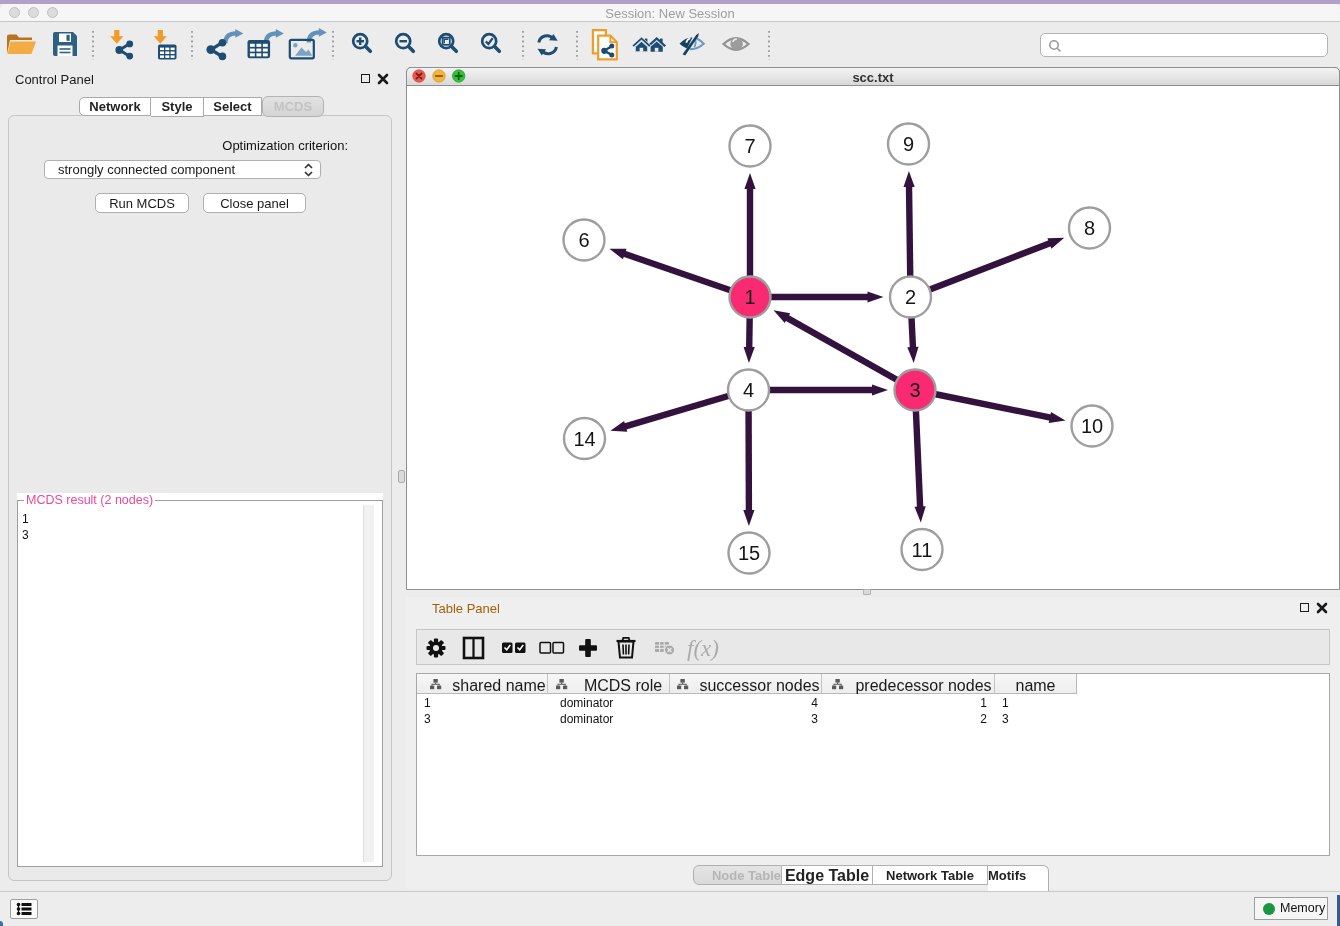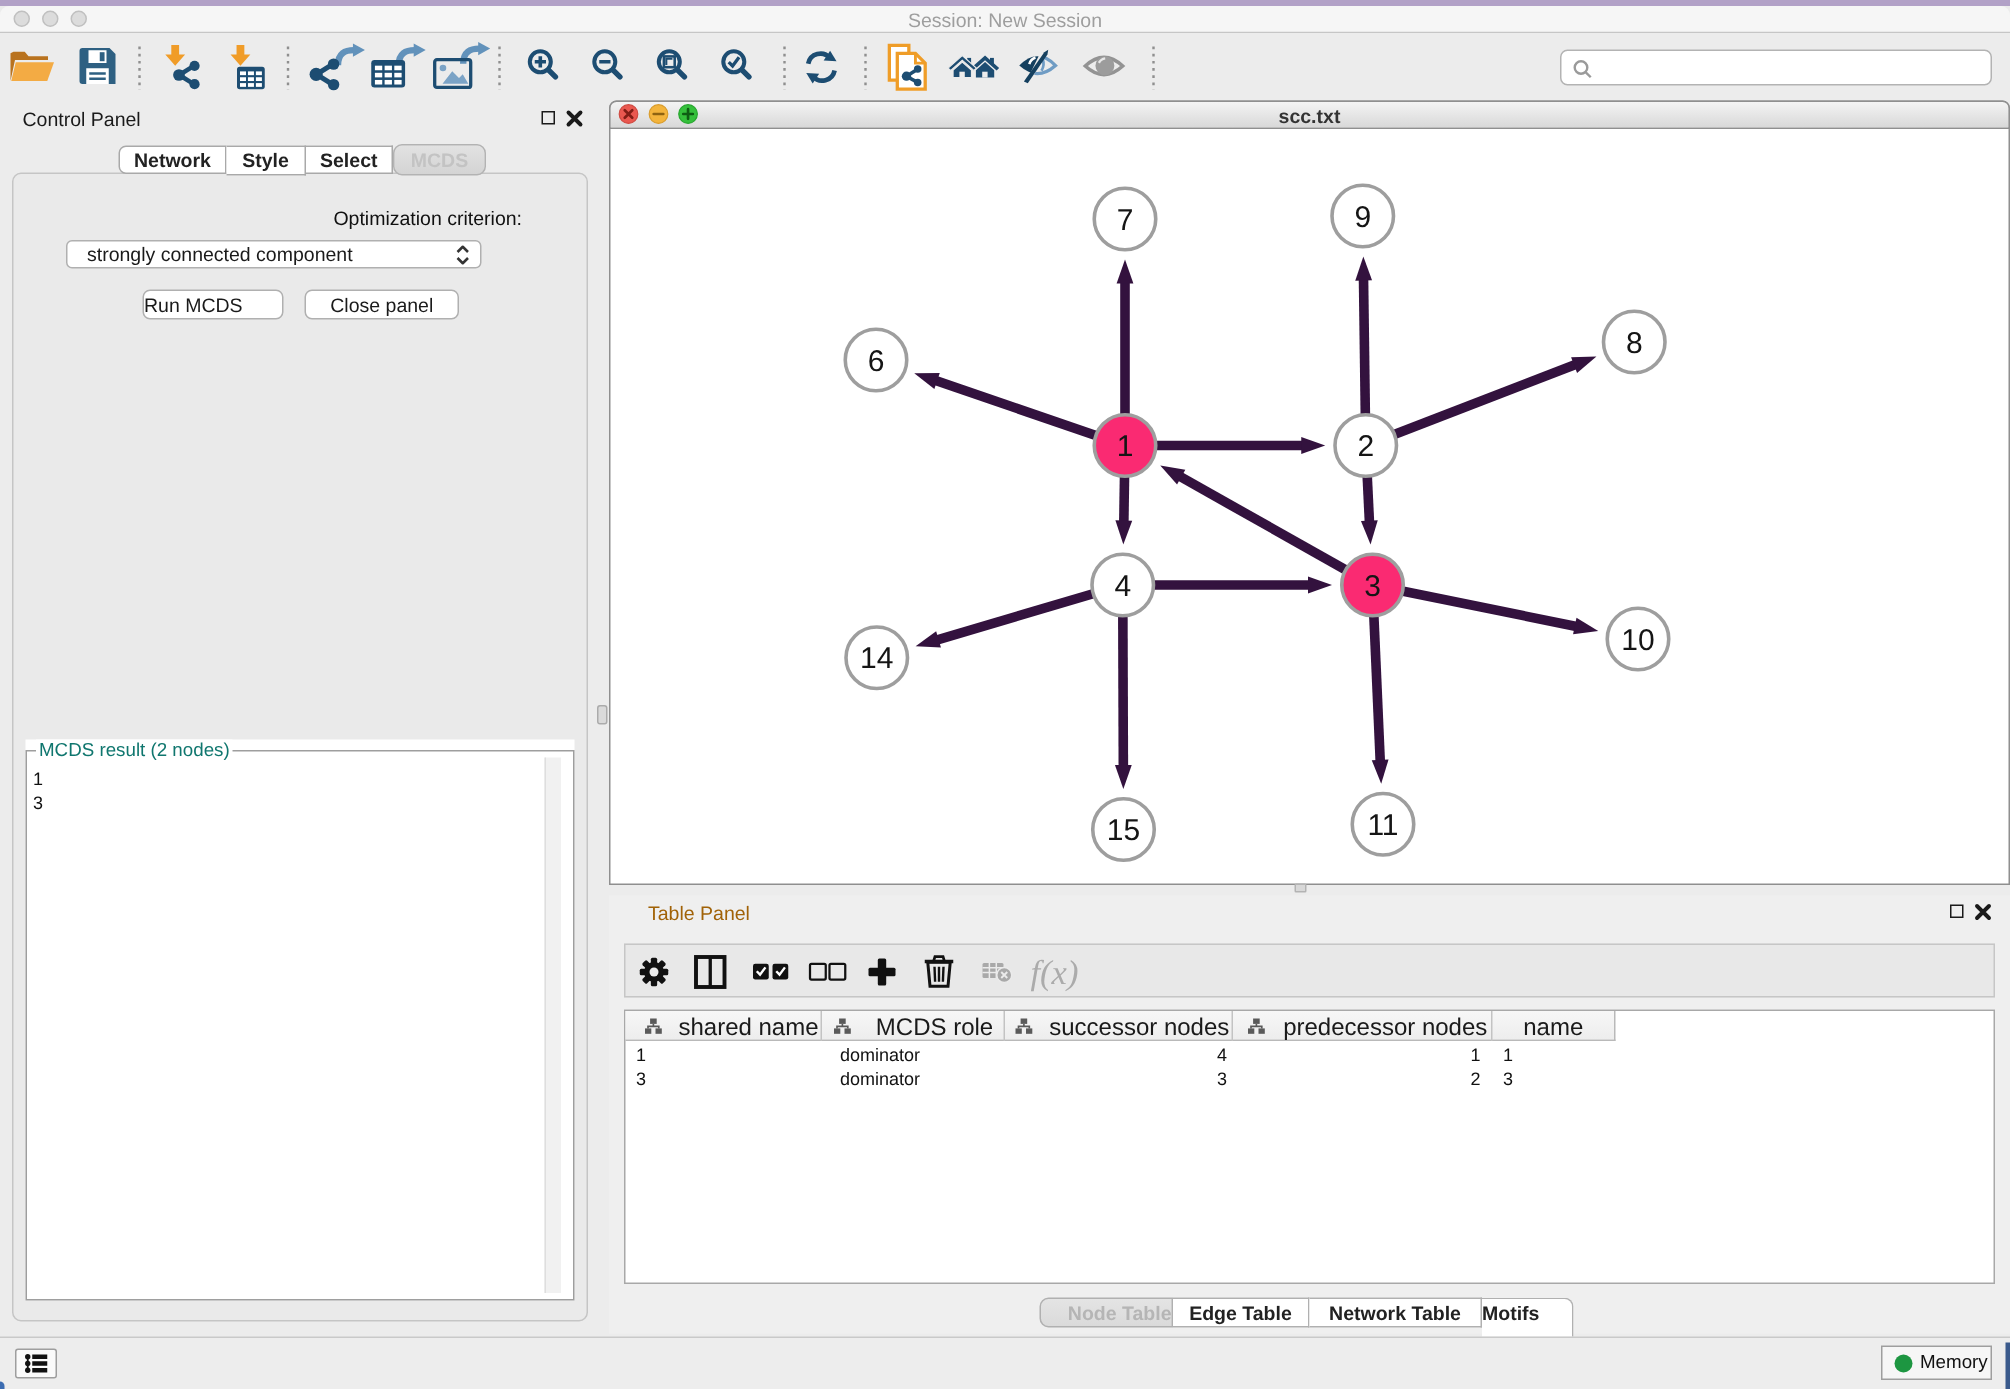--- a/index.html
+++ b/index.html
@@ -219,26 +219,26 @@
 <div class="abs" style="left:204px;top:97px;width:58px;height:19px;background:#fff;border:1px solid #a9a9a9;border-left:none;font-size:13px;font-weight:600;color:#222;text-align:center;line-height:18px;">Select</div>
 <div class="abs" style="left:262px;top:96px;width:62px;height:21px;background:linear-gradient(#e2e2e2,#d4d4d4);border:1px solid #b3b3b3;border-radius:6px;font-size:13px;font-weight:600;color:#c3c3c3;text-align:center;line-height:19px;">MCDS</div>
 
 <div class="abs" style="left:8px;top:138px;width:340px;text-align:right;font-size:13px;color:#111;">Optimization criterion:</div>
 <div class="abs" style="left:44px;top:160px;width:277px;height:19px;background:#fff;border:1px solid #b0b0b0;border-radius:4px;font-size:13px;color:#1a1a1a;line-height:17px;padding-left:13px;">strongly connected component
   <svg class="abs" style="right:6px;top:2px;" width="11" height="14" viewBox="0 0 11 14">
     <path d="M2 5 L5.5 1.5 L9 5" fill="none" stroke="#333" stroke-width="1.7" stroke-linejoin="round"></path>
     <path d="M2 9 L5.5 12.5 L9 9" fill="none" stroke="#333" stroke-width="1.7" stroke-linejoin="round"></path>
   </svg>
 </div>
-<div class="abs" style="left:95px;top:193px;width:94px;height:20px;background:#fff;border:1px solid #b0b0b0;border-radius:5px;font-size:13px;color:#1a1a1a;text-align:left;line-height:19px;">Run MCDS</div>
+<div class="abs" style="left:95px;top:193px;width:94px;height:20px;background:#fff;border:1px solid #b0b0b0;border-radius:5px;font-size:13px;color:#1a1a1a;text-align:center;line-height:19px;">Run MCDS</div>
 <div class="abs" style="left:203px;top:193px;width:103px;height:20px;background:#fff;border:1px solid #b0b0b0;border-radius:5px;font-size:13px;color:#1a1a1a;text-align:center;line-height:19px;">Close panel</div>
 
 <div class="abs" style="left:17px;top:493px;width:366px;height:374px;background:#fff;"></div>
 <div class="abs" style="left:17px;top:500px;width:366px;height:367px;border:1px solid #9e9e9e;"></div>
-<div class="abs" style="left:24px;top:493px;background:#fff;padding:0 2px;font-size:12.5px;color:#0f766e;">MCDS result (2 nodes)</div>
+<div class="abs" style="left:24px;top:493px;background:#fff;padding:0 2px;font-size:12.5px;color:#ec4899;">MCDS result (2 nodes)</div>
 <div class="abs" style="left:363px;top:505px;width:11px;height:357px;background:#f1f1f1;border-left:1px solid #dedede;"></div>
 <div class="abs" style="left:22px;top:511px;font-size:12px;color:#111;line-height:16px;">1<br>3</div>
 
 <div class="abs" style="left:398px;top:470px;width:7px;height:13px;background:#dadada;border:1px solid #ababab;border-radius:2px;"></div>
 
 <div class="abs" style="left:406px;top:67px;width:934px;height:523px;border:1px solid #8f8f8f;border-radius:5px 5px 0 0;background:#fff;"></div>
 <div class="abs" style="left:406px;top:67px;width:934px;height:19px;background:linear-gradient(#f4f4f4,#d8d8d8);border:1px solid #8f8f8f;border-radius:5px 5px 0 0;">
   <div style="text-align:center;font-size:13px;font-weight:600;color:#333;padding-top:2px;">scc.txt</div>
 </div>
 <svg class="abs" style="left:412px;top:69px;" width="60" height="14" viewBox="0 0 60 14">
@@ -415,21 +415,21 @@
   <div class="abs" style="left:404px;top:2px;width:166px;text-align:right;">1</div>
   <div class="abs" style="left:585px;top:2px;">1</div>
   <div class="abs" style="left:7px;top:18px;">3</div>
   <div class="abs" style="left:143px;top:18px;">dominator</div>
   <div class="abs" style="left:252px;top:18px;width:149px;text-align:right;">3</div>
   <div class="abs" style="left:404px;top:18px;width:166px;text-align:right;">2</div>
   <div class="abs" style="left:585px;top:18px;">3</div>
 </div>
 
 <div class="abs" style="left:693px;top:865px;width:89px;height:20px;background:linear-gradient(#e4e4e4,#dadada);border:1px solid #b0b0b0;border-radius:6px 0 0 6px;font-size:13px;font-weight:600;color:#b5b5b5;text-align:right;line-height:19px;">Node Table</div>
-<div class="abs" style="left:782px;top:865px;width:91px;height:20px;background:#fff;border:1px solid #b0b0b0;border-left:none;font-size:13px;font-weight:600;color:#222;text-align:center;line-height:19px;">Edge Table</div>
+<div class="abs" style="left:782px;top:865px;width:91px;height:20px;background:#fff;border:1px solid #b0b0b0;border-left:none;font-size:16px;font-weight:600;color:#222;text-align:center;line-height:19px;">Edge Table</div>
 <div class="abs" style="left:873px;top:865px;width:115px;height:20px;background:#fff;border:1px solid #b0b0b0;border-left:none;font-size:13px;font-weight:600;color:#222;text-align:center;line-height:19px;">Network Table</div>
 <div class="abs" style="left:988px;top:865px;width:61px;height:32px;background:#fff;border:1px solid #b0b0b0;border-left:none;border-radius:0 6px 6px 0;font-size:13px;font-weight:600;color:#222;text-align:left;line-height:19px;">Motifs</div>
 
 <div class="abs" style="left:0;top:891px;width:1340px;height:35px;background:#ededed;border-top:1px solid #c9c9c9;"></div>
 <div class="abs" style="left:10px;top:899px;width:28px;height:20px;background:#fafafa;border:1px solid #9e9e9e;border-radius:2px;">
   <svg width="26" height="18" viewBox="0 0 26 18">
     <line x1="7.5" y1="4" x2="7.5" y2="14" stroke="#111" stroke-width="1.2"></line>
     <circle cx="7.5" cy="4.5" r="1.8" fill="#111"></circle>
     <circle cx="7.5" cy="9" r="1.8" fill="#111"></circle>
     <circle cx="7.5" cy="13.5" r="1.8" fill="#111"></circle>

